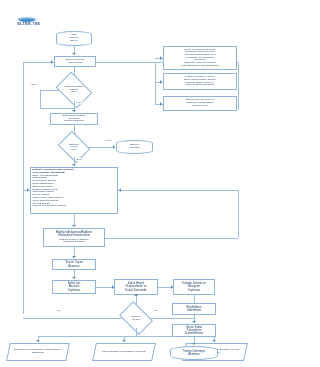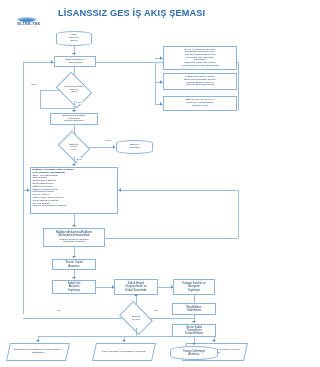--- a/index.html
+++ b/index.html
@@ -99,21 +99,20 @@
   <div class="header">
     <div class="logo">
       <svg class="logo-mark" viewBox="0 0 52 38">
         <path d="M30 3 A16 16 0 1 0 30 35 A13 13 0 1 1 30 3 Z" fill="#1d5fa8"></path>
         <path d="M32 5 A14 14 0 0 1 32 33 A11 11 0 0 0 32 5 Z" fill="#7cb82f"></path>
         <ellipse cx="26" cy="31" rx="19" ry="4.5" fill="#5fa8dd" opacity="0.85"></ellipse>
         <ellipse cx="26" cy="33" rx="15" ry="3" fill="#2f78b5" opacity="0.7"></ellipse>
       </svg>
       <div class="logo-text">ELTEM-TEK</div>
     </div>
-    <div class="title">LİSANSSIZ GES İŞ AKIŞ ŞEMASI</div>
   </div>
 
   <div class="node term fs3" style="left:56px;top:31px;width:36px;height:15px;">
     <span class="t">GES<br>Başvuru<br>Süreci</span>
   </div>
   <div class="ln-v" style="left:73.7px;top:46px;height:8px;"></div>
   <div class="arrow ar-d" style="left:72px;top:53px;"></div>
 
   <div class="node proc fs3" style="left:54px;top:56px;width:42px;height:11px;">
     <span class="t">Başvuru Dosyası<br>Hazırlanması</span>

